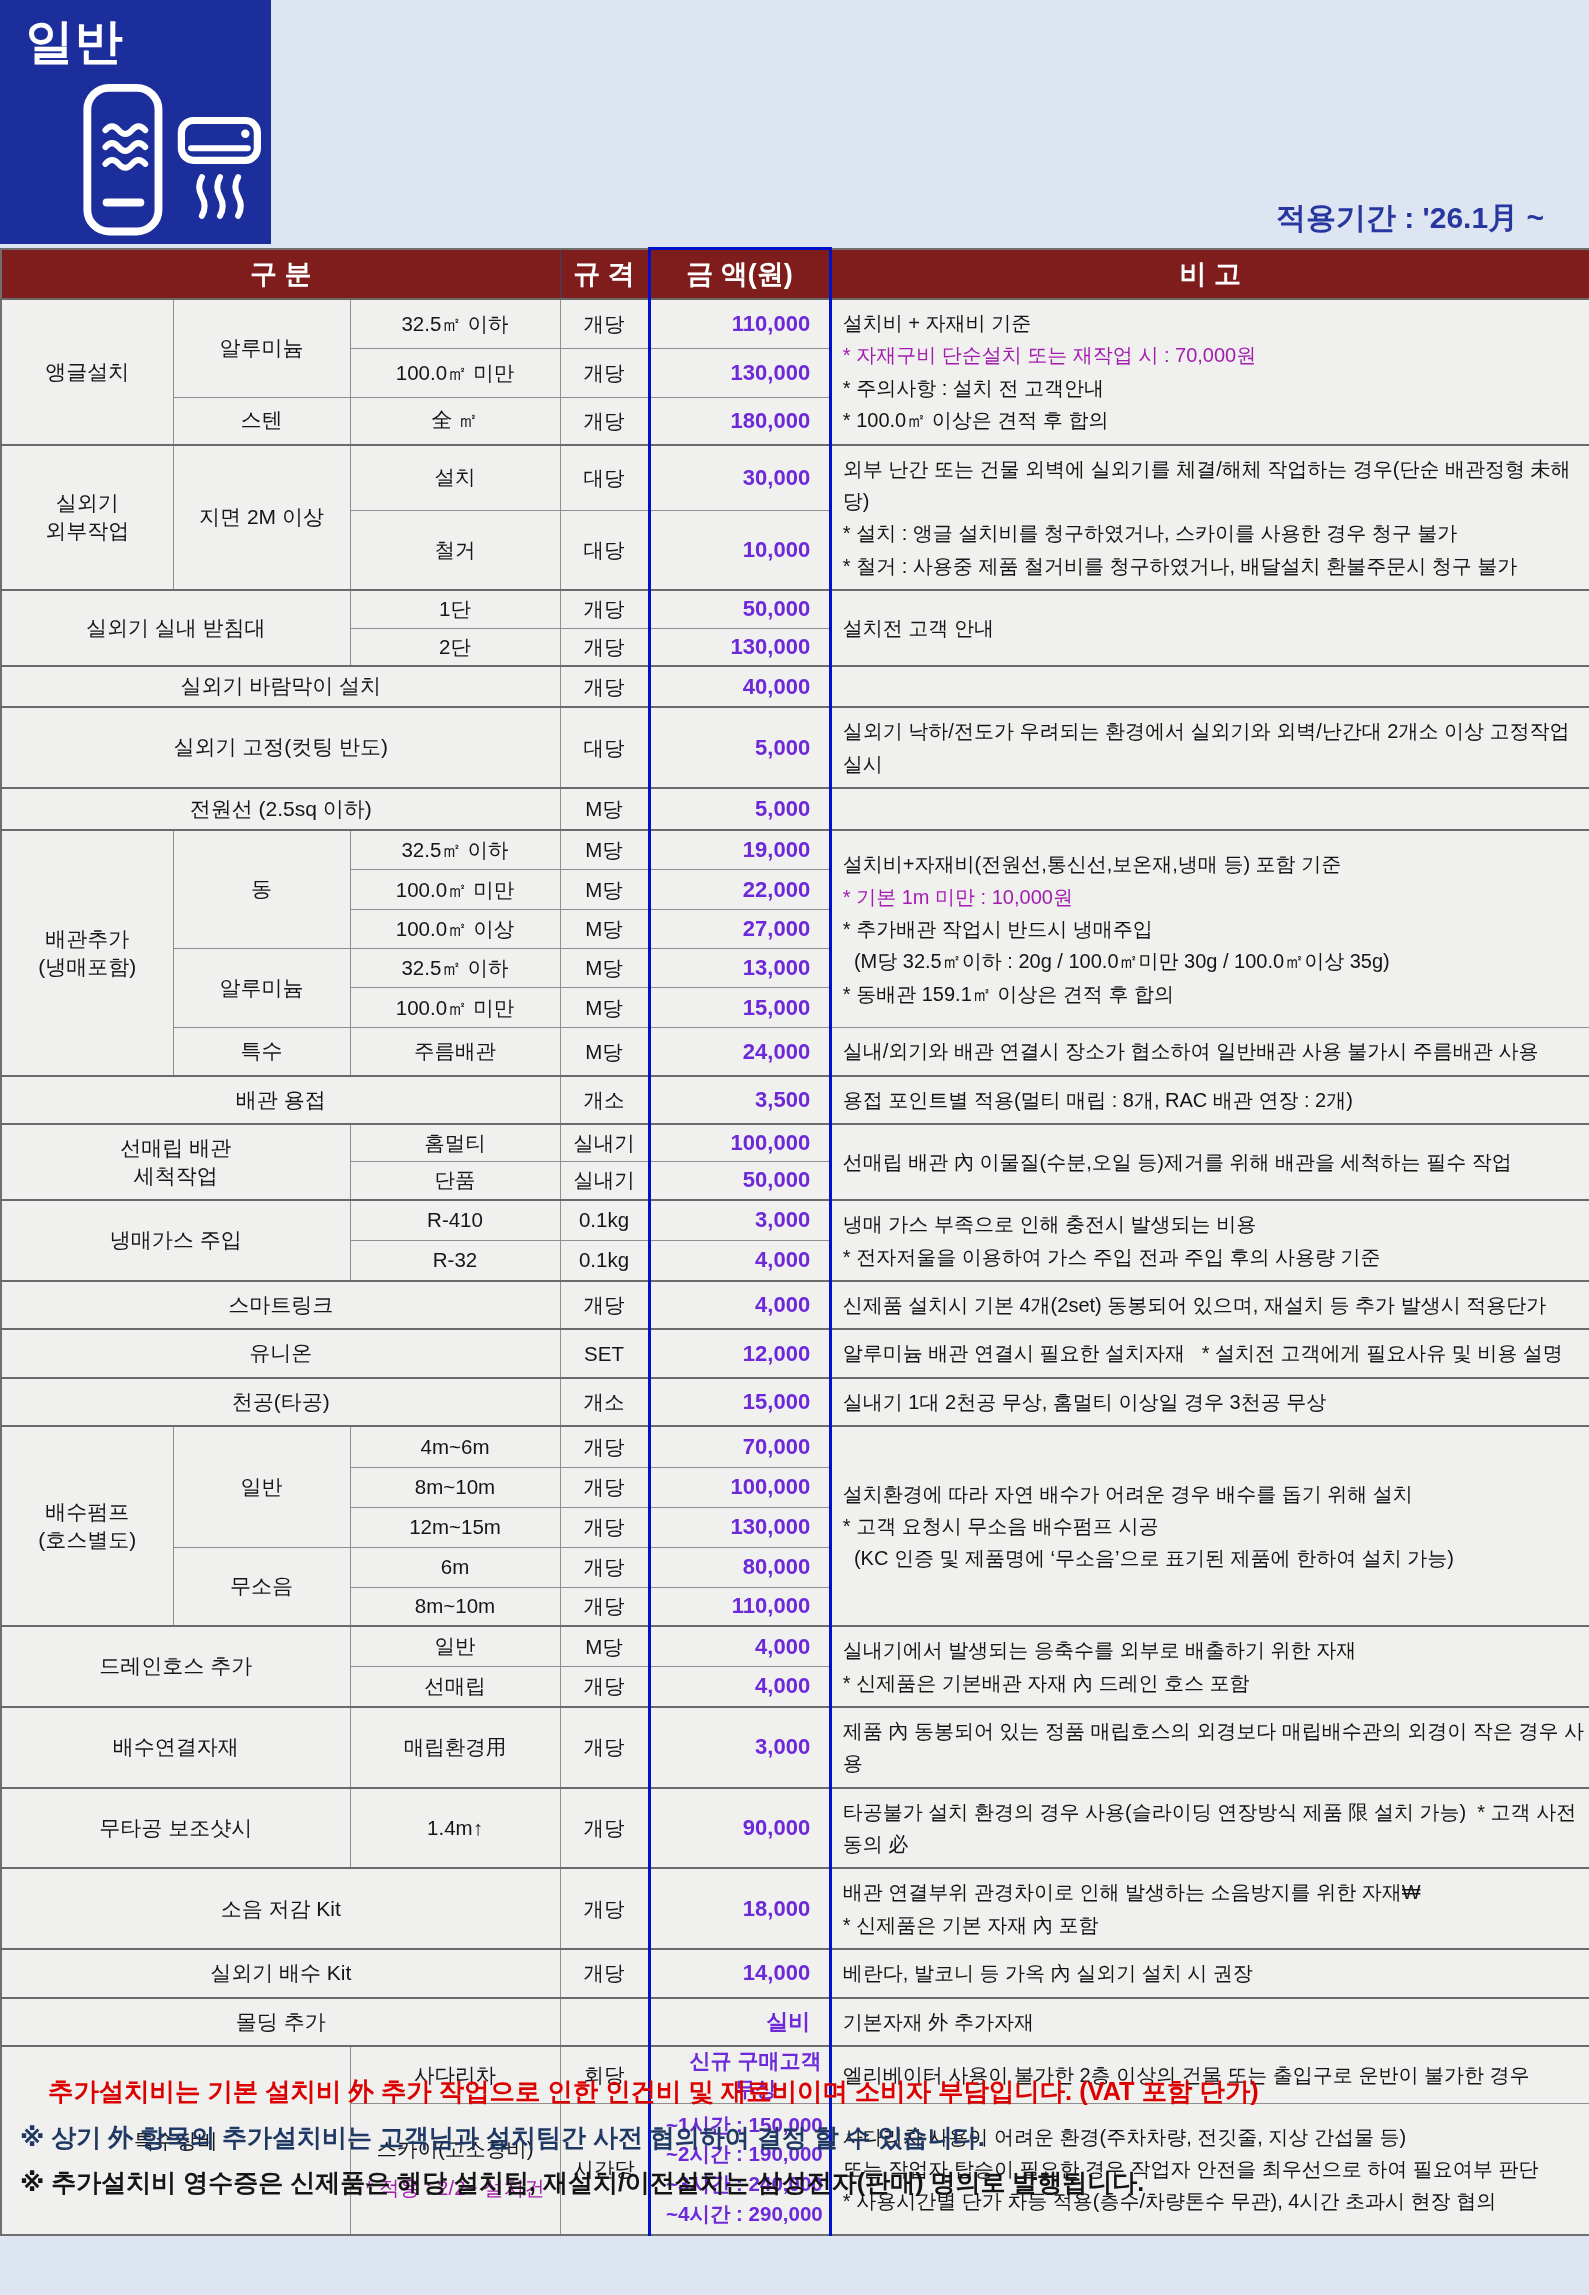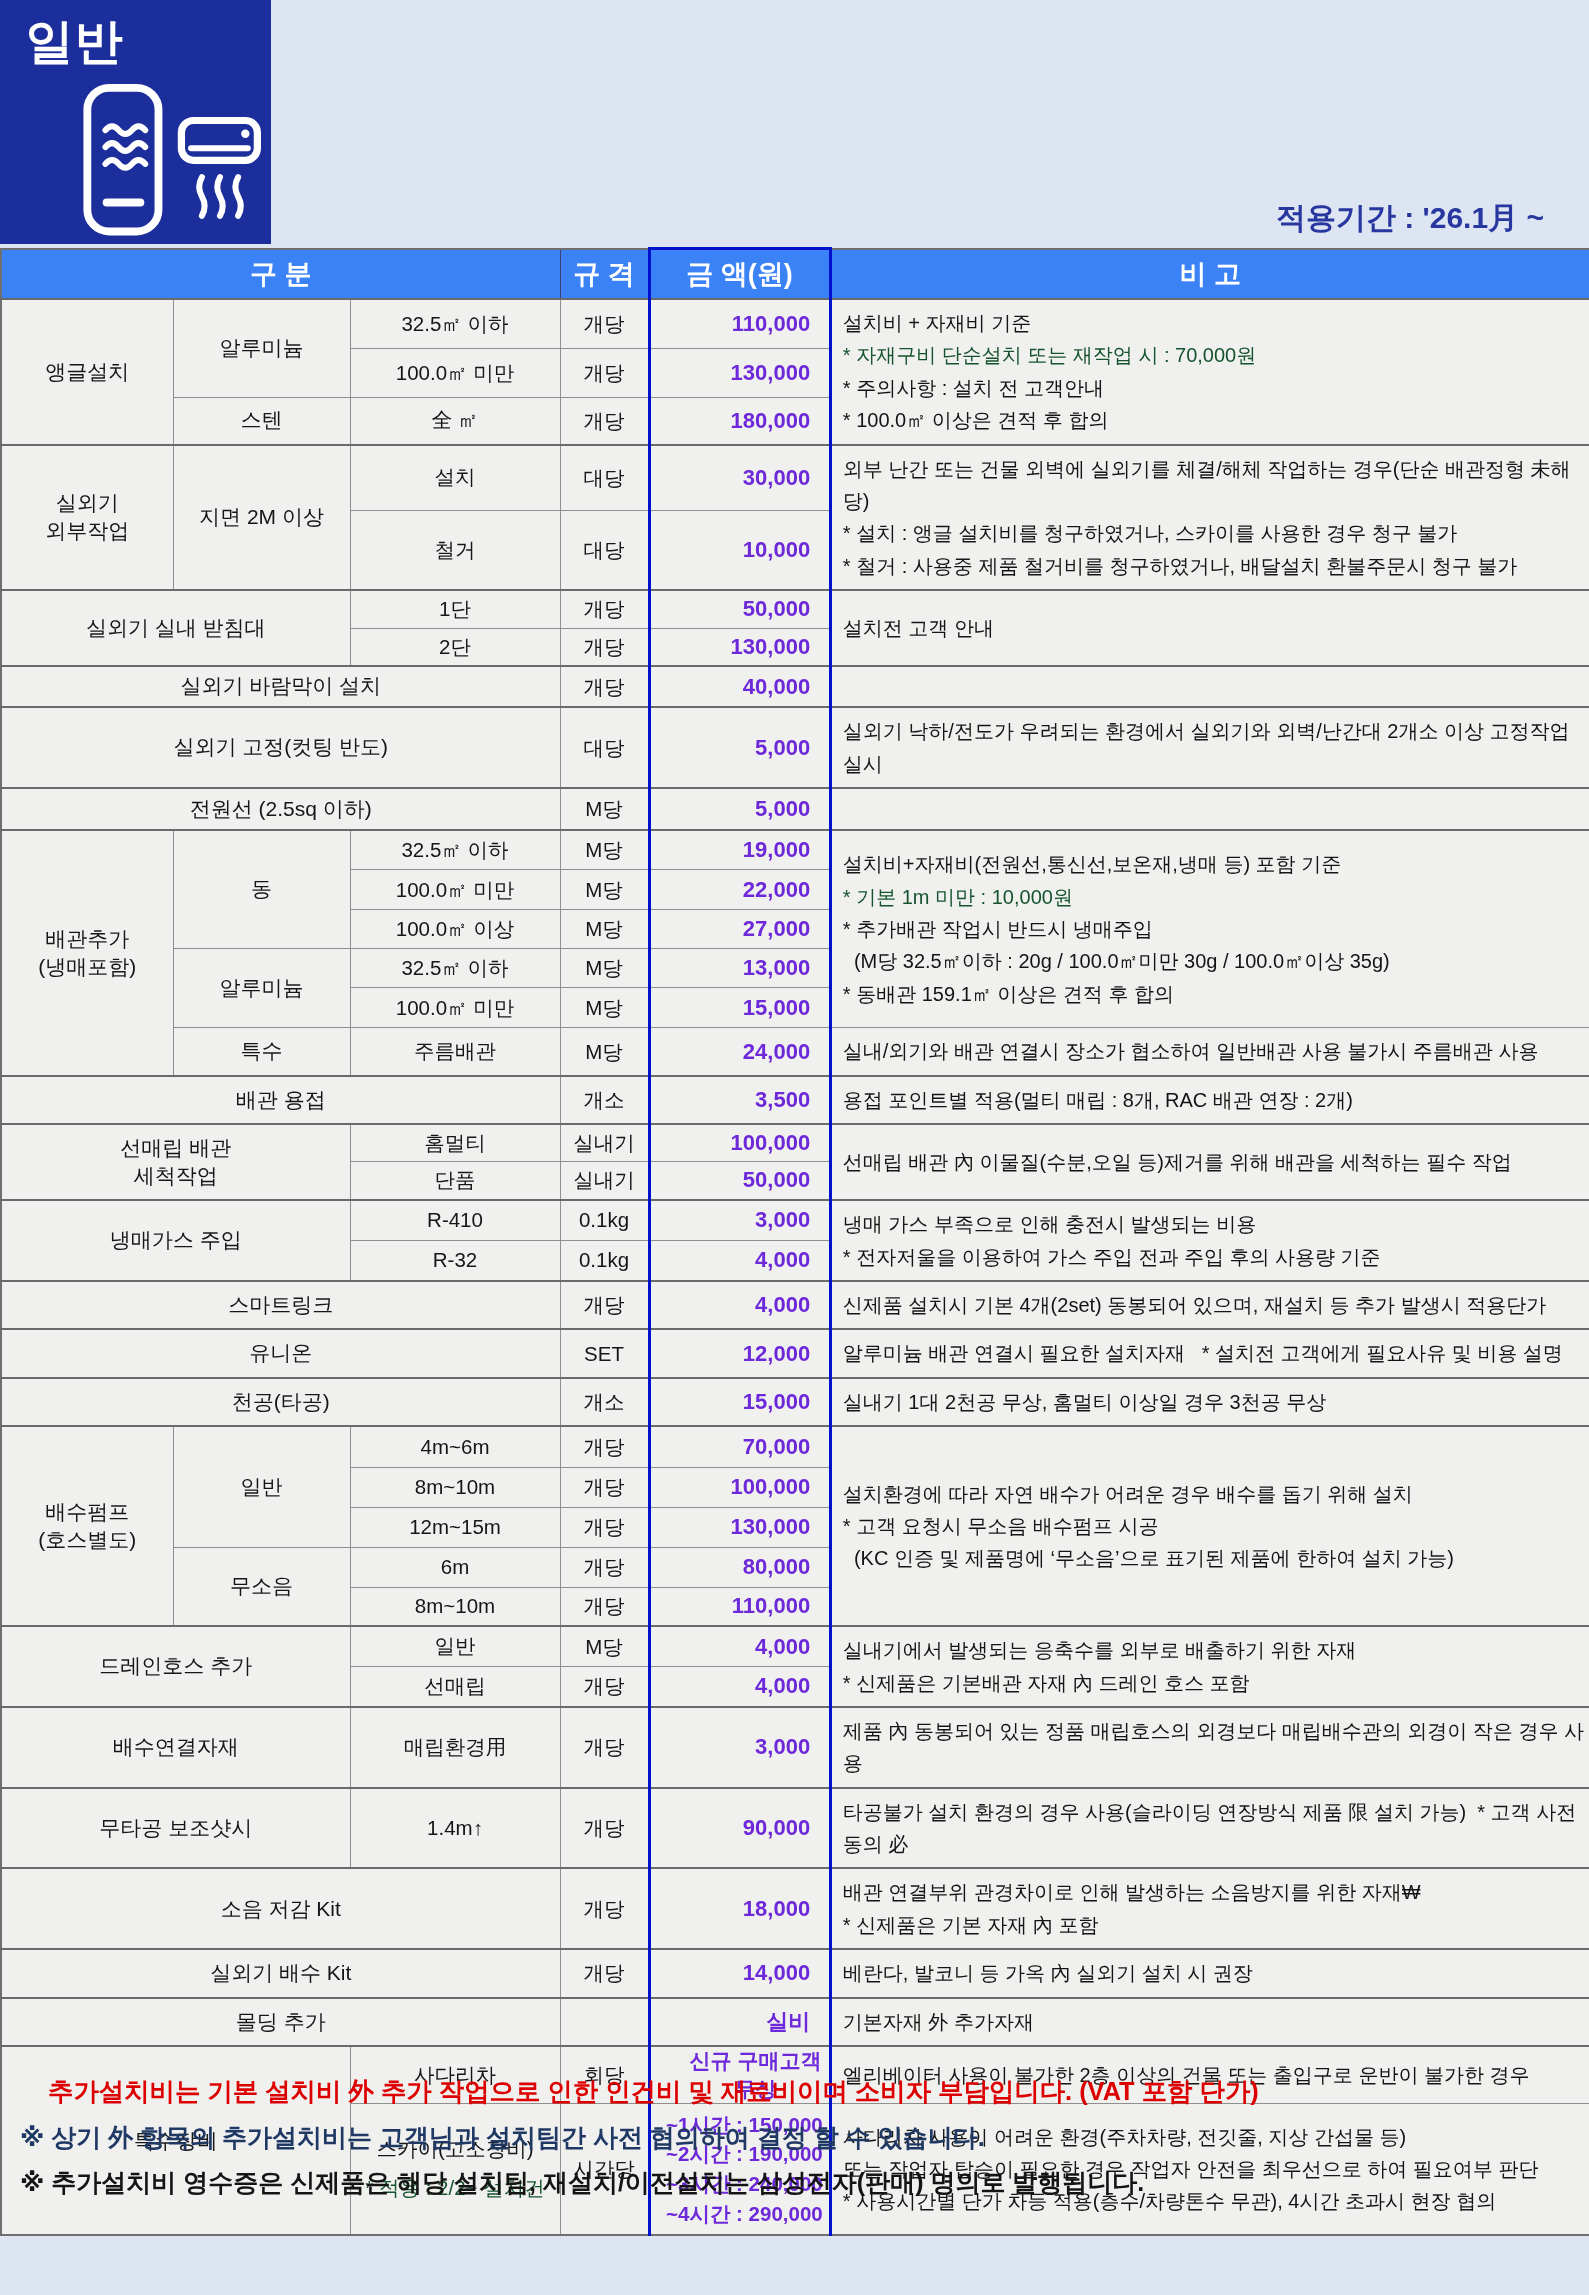--- a/index.html
+++ b/index.html
@@ -16,33 +16,33 @@
   .title .t-blue{color:#27379f;}
   .title .t-dark{color:#15151a;}
   .period{position:absolute;right:45px;top:198px;font-size:30px;font-weight:700;color:#27379f;white-space:nowrap;}
 
   
   table{position:absolute;left:0;top:247px;width:1589px;table-layout:fixed;border-collapse:collapse;
         border:2.1px solid #6f6f6f;}
   th,td{border:1.4px solid #8f8f8f;background:#f0f0ee;color:#15151a;overflow:hidden;
         text-align:center;vertical-align:middle;padding:0;}
   tr.sec td,tr.sec th{border-top:2.1px solid #6a6a6a;}
-  thead th{background:#3b82f6;color:#ffffff;font-size:27px;font-weight:700;border:1.4px solid #3a4170;height:48px;}
+  thead th{background:#7f1d1d;color:#ffffff;font-size:27px;font-weight:700;border:1.4px solid #3a4170;height:48px;}
   thead th.ph{border-left:3.5px solid #0011cc;border-right:3.5px solid #0011cc;border-top:3.5px solid #0011cc;}
 
   td.cat{font-size:21px;white-space:pre-line;line-height:1.35;}
   td.spec{font-size:20.5px;white-space:pre-line;line-height:1.4;}
   td.spec div + div{margin-top:10px;}
   td.unit{font-size:20.5px;}
   td.p{color:#6d28d9;font-weight:700;font-size:22px;text-align:right;padding-right:18.4px;
        border-left:3.5px solid #0011cc;border-right:3.5px solid #0011cc;}
   td.pc{text-align:center;padding-right:0;font-size:21px;padding-left:32px;}
   td.plist{text-align:left;padding:5.7px 5.7px 5.7px 15.5px;font-size:20.5px;line-height:1.45;}
   td.rem{text-align:left;font-size:20px;line-height:1.62;padding:7px 2.8px 7px 11.3px;white-space:pre-wrap;color:#141414;}
-  .blue{color:#14532d;}
+  .blue{color:#a21caf;}
 
   
   .fn{position:absolute;left:20px;top:2075px;width:1561px;}
   .fn div{font-size:24px;color:#141414;margin-bottom:12px;white-space:nowrap;}
   .fn .red{color:#dd0000;font-weight:700;margin-left:28px;font-size:25.4px;}
   .fn .navy{color:#1f3864;font-weight:700;font-size:25px;}
   .fn .boldblk{font-weight:700;font-size:25px;}
 </style>
 </head>
 <body>

